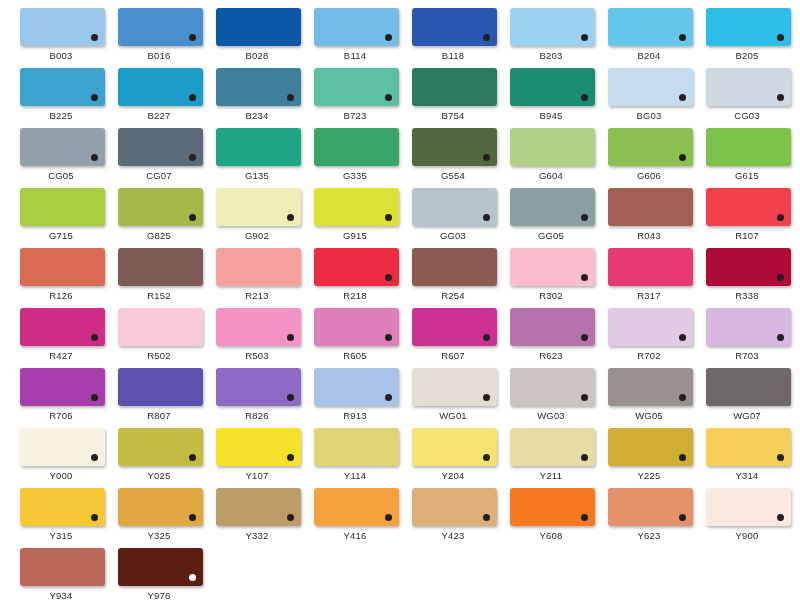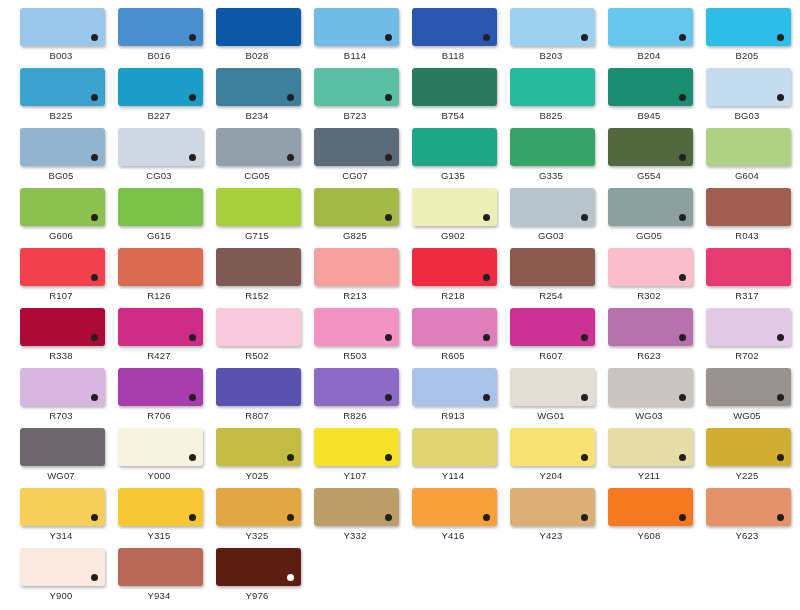--- a/index.html
+++ b/index.html
@@ -136,40 +136,30 @@
       <div class="swatch-chip" style="background: rgb(91, 191, 164);">
         <span class="swatch-dot"></span>
       </div>
       <div class="swatch-label">B723</div>
     </div>
     <div class="swatch-cell">
       <div class="swatch-chip" style="background: rgb(42, 122, 96);"></div>
       <div class="swatch-label">B754</div>
     </div>
     <div class="swatch-cell">
-      <div class="swatch-chip" style="background: rgb(39, 188, 158);"></div>
-      <div class="swatch-label">B825</div>
-    </div>
-    <div class="swatch-cell">
       <div class="swatch-chip" style="background: rgb(27, 141, 112);">
         <span class="swatch-dot"></span>
       </div>
       <div class="swatch-label">B945</div>
     </div>
     <div class="swatch-cell">
       <div class="swatch-chip" style="background: rgb(197, 220, 239);">
         <span class="swatch-dot"></span>
       </div>
       <div class="swatch-label">BG03</div>
-    </div>
-    <div class="swatch-cell">
-      <div class="swatch-chip" style="background: rgb(146, 180, 206);">
-        <span class="swatch-dot"></span>
-      </div>
-      <div class="swatch-label">BG05</div>
     </div>
     <div class="swatch-cell">
       <div class="swatch-chip" style="background: rgb(207, 215, 226);">
         <span class="swatch-dot"></span>
       </div>
       <div class="swatch-label">CG03</div>
     </div>
     <div class="swatch-cell">
       <div class="swatch-chip" style="background: rgb(147, 160, 172);">
         <span class="swatch-dot"></span>
@@ -218,20 +208,26 @@
       <div class="swatch-chip" style="background: rgb(164, 185, 71);">
         <span class="swatch-dot"></span>
       </div>
       <div class="swatch-label">G825</div>
     </div>
     <div class="swatch-cell">
       <div class="swatch-chip" style="background: rgb(237, 238, 184);">
         <span class="swatch-dot"></span>
       </div>
       <div class="swatch-label">G902</div>
+    </div>
+    <div class="swatch-cell">
+      <div class="swatch-chip" style="background: rgb(220, 226, 52);">
+        <span class="swatch-dot"></span>
+      </div>
+      <div class="swatch-label">G915</div>
     </div>
     <div class="swatch-cell">
       <div class="swatch-chip" style="background: rgb(183, 196, 201);">
         <span class="swatch-dot"></span>
       </div>
       <div class="swatch-label">GG03</div>
     </div>
     <div class="swatch-cell">
       <div class="swatch-chip" style="background: rgb(139, 160, 160);">
         <span class="swatch-dot"></span>

